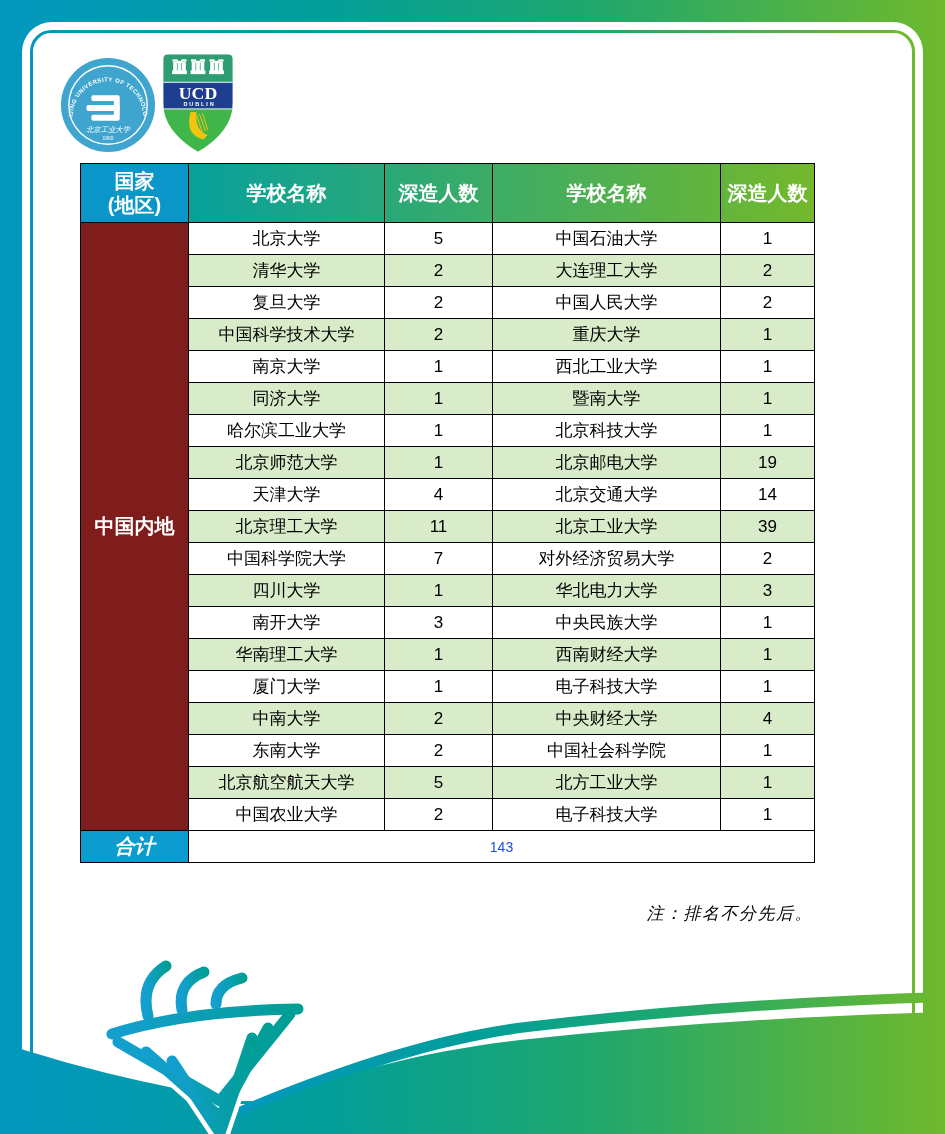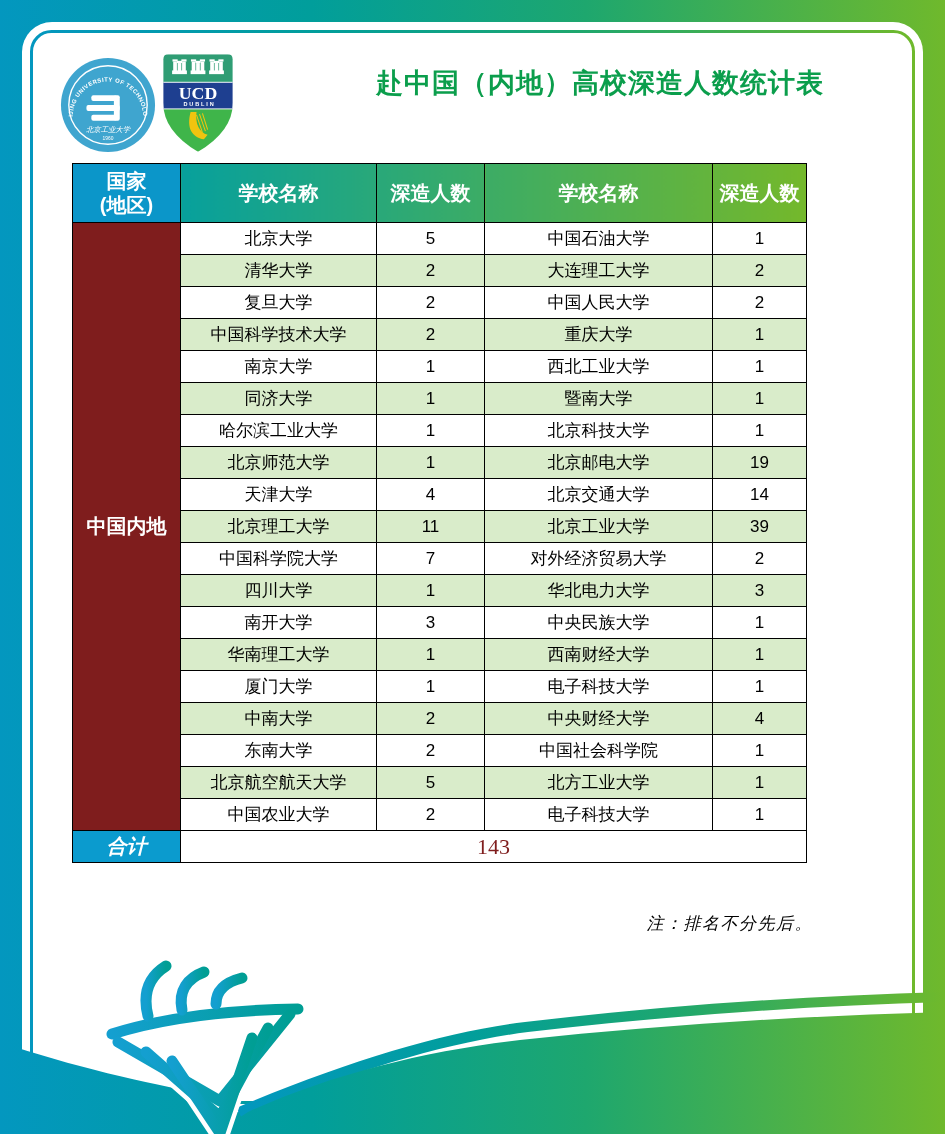--- a/index.html
+++ b/index.html
@@ -14,38 +14,38 @@
   }
   .stroke-overlay{position:absolute;left:0;top:0;}
   .logo{position:absolute;}
   .bjut-logo{left:59px;top:56px;width:98px;height:98px;}
   .ucd-logo{left:161px;top:51px;width:74px;height:104px;}
   .title{
     position:absolute;left:310px;top:64px;width:580px;text-align:center;
     color:#0b9e4c;font-weight:bold;font-size:27px;line-height:38px;letter-spacing:1px;
   }
   table.stats{
-    position:absolute;left:72px;top:163px;border-collapse:collapse;table-layout:fixed;border-radius:31px;
+    position:absolute;left:80px;top:163px;border-collapse:collapse;table-layout:fixed;border-radius:31px;
   }
   table.stats th,table.stats td{border:1px solid #000;text-align:center;padding:0;overflow:hidden;}
   thead th{height:58px;color:#fff;font-size:20px;font-weight:bold;line-height:24px;}
   th.h-region{background:#0b96c9;}
   th.h-c1{background:linear-gradient(90deg,#07a09c,#29a879);}
   th.h-c2{background:linear-gradient(90deg,#29a879,#3cac65);}
   th.h-c3{background:linear-gradient(90deg,#3cac65,#64b43c);}
   th.h-c4{background:linear-gradient(90deg,#64b43c,#74b82b);}
   tbody td{height:31px;font-size:17px;color:#000;background:#fff;}
   tbody tr:nth-child(even) td{background:#d9ecca;}
   tbody td.region-cell{background:#7f1d1d;color:#fff;font-weight:bold;font-size:20px;}
   tfoot td{height:31px;}
   td.total-label{background:#0b9bce;color:#fff;font-weight:bold;font-size:20px;font-style:italic;}
-  td.total-value{background:#fff;font-size:22px;color:#7f1d1d;font-family:Liberation Serif, serif;}
+  td.total-value{background:#fff;font-size:14px;color:#1d4ed8;}
   .footnote{
     position:absolute;right:132px;top:902px;font-size:17px;color:#000;
-    font-family:"DejaVu Serif","Liberation Serif",serif;font-style:italic;letter-spacing:1.5px;margin-top:10px;
+    font-family:"DejaVu Serif","Liberation Serif",serif;font-style:italic;letter-spacing:1.5px;
   }
   .wave{position:absolute;left:0;bottom:0;}
 </style>
 </head>
 <body>
 
 <div class="white-frame"></div>
 
 <svg class="stroke-overlay" width="945" height="1134">
   <defs>
@@ -122,21 +122,20 @@
     <g>
       <path d="M40,82 C34,104 42,116 58,119 L63,113 C52,110 46,98 48,82 Z" fill="#f1c40f" fill-rule="evenodd"></path>
       <path d="M48,86 L56,110 M52,85 L60,108 M56,84 L63,106" stroke="#f1c40f" stroke-width="1.4" fill="none"></path>
     </g>
     <line x1="0" y1="42" x2="100" y2="42" stroke="#fff" stroke-width="1.2"></line>
     <line x1="0" y1="78" x2="100" y2="78" stroke="#fff" stroke-width="1.2"></line>
   </g>
 </svg>
 
 <div class="title">
-  <div>赴中国（内地）高校深造人数统计表</div>
 </div>
 
 <table class="stats">
   <colgroup>
     <col style="width:108px">
       <col style="width:196px">
       <col style="width:108px">
       <col style="width:228px">
       <col style="width:94px">
   </colgroup>

